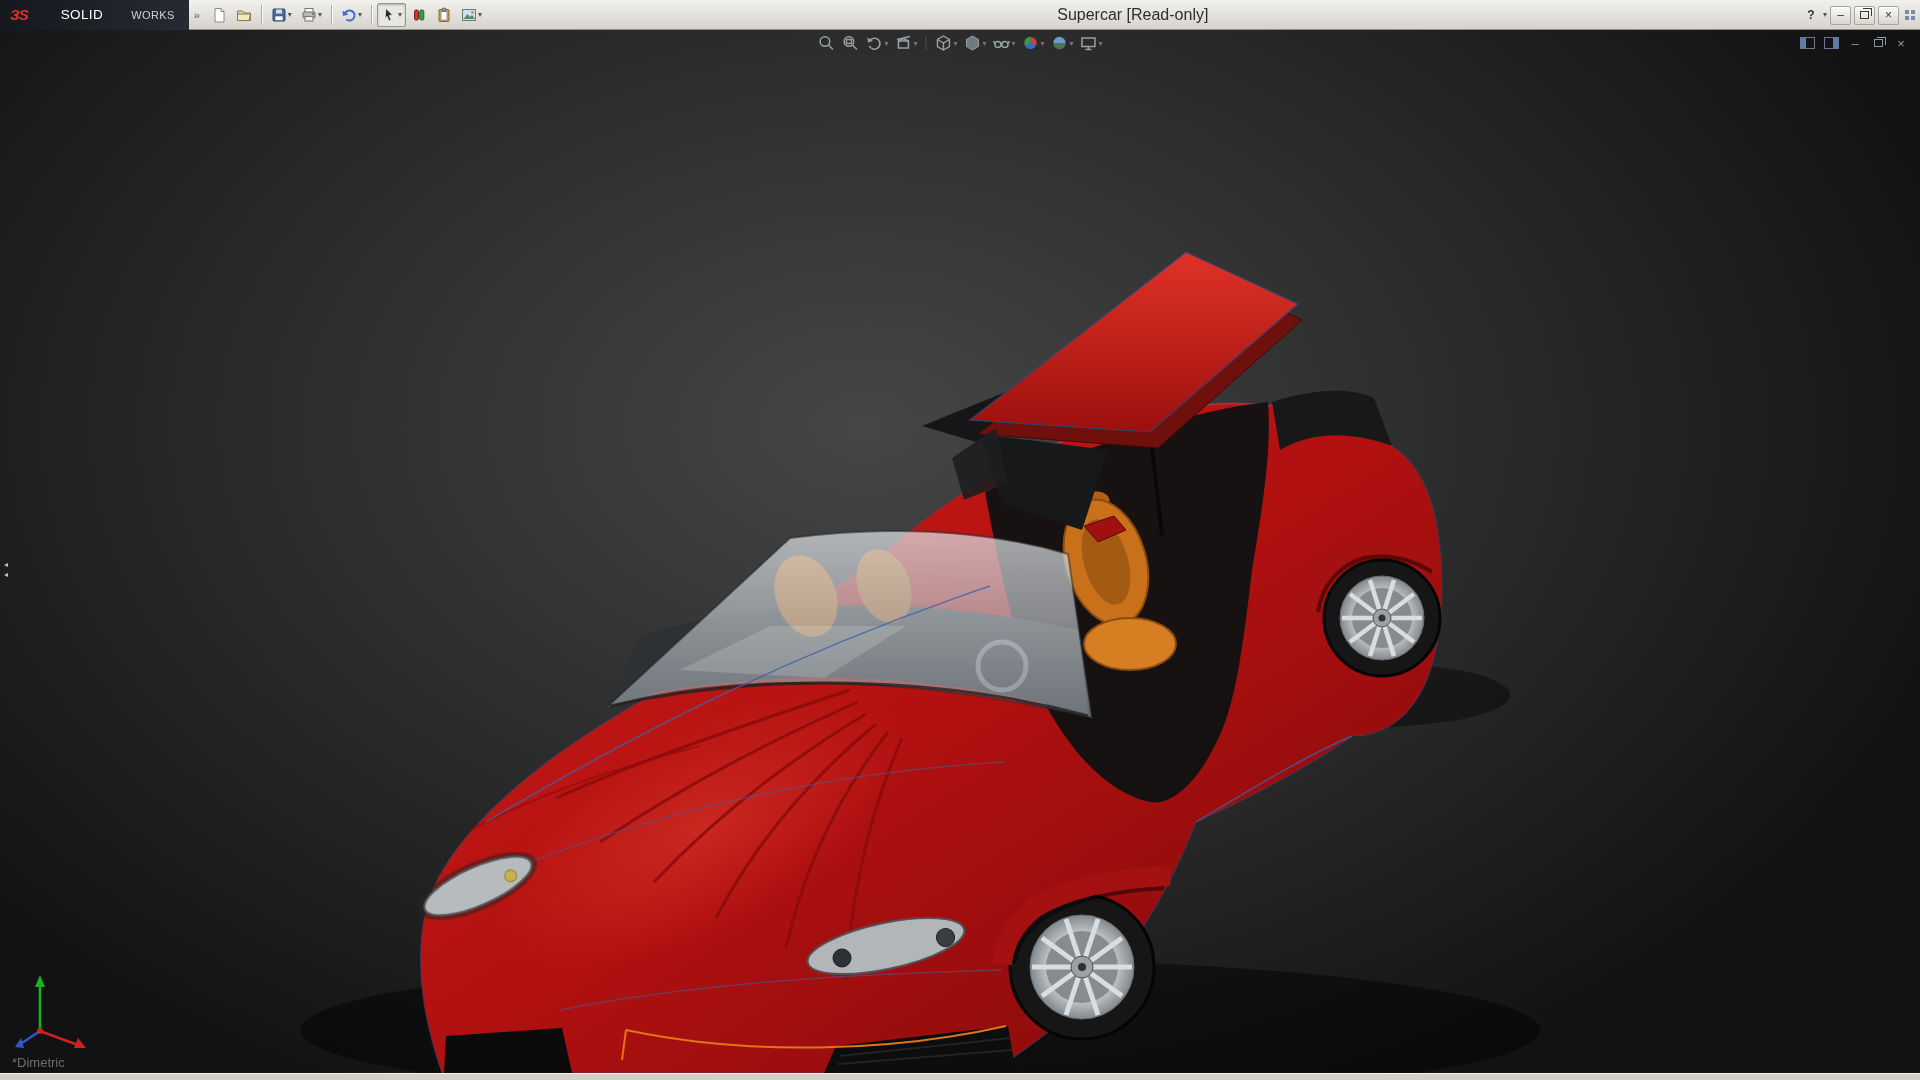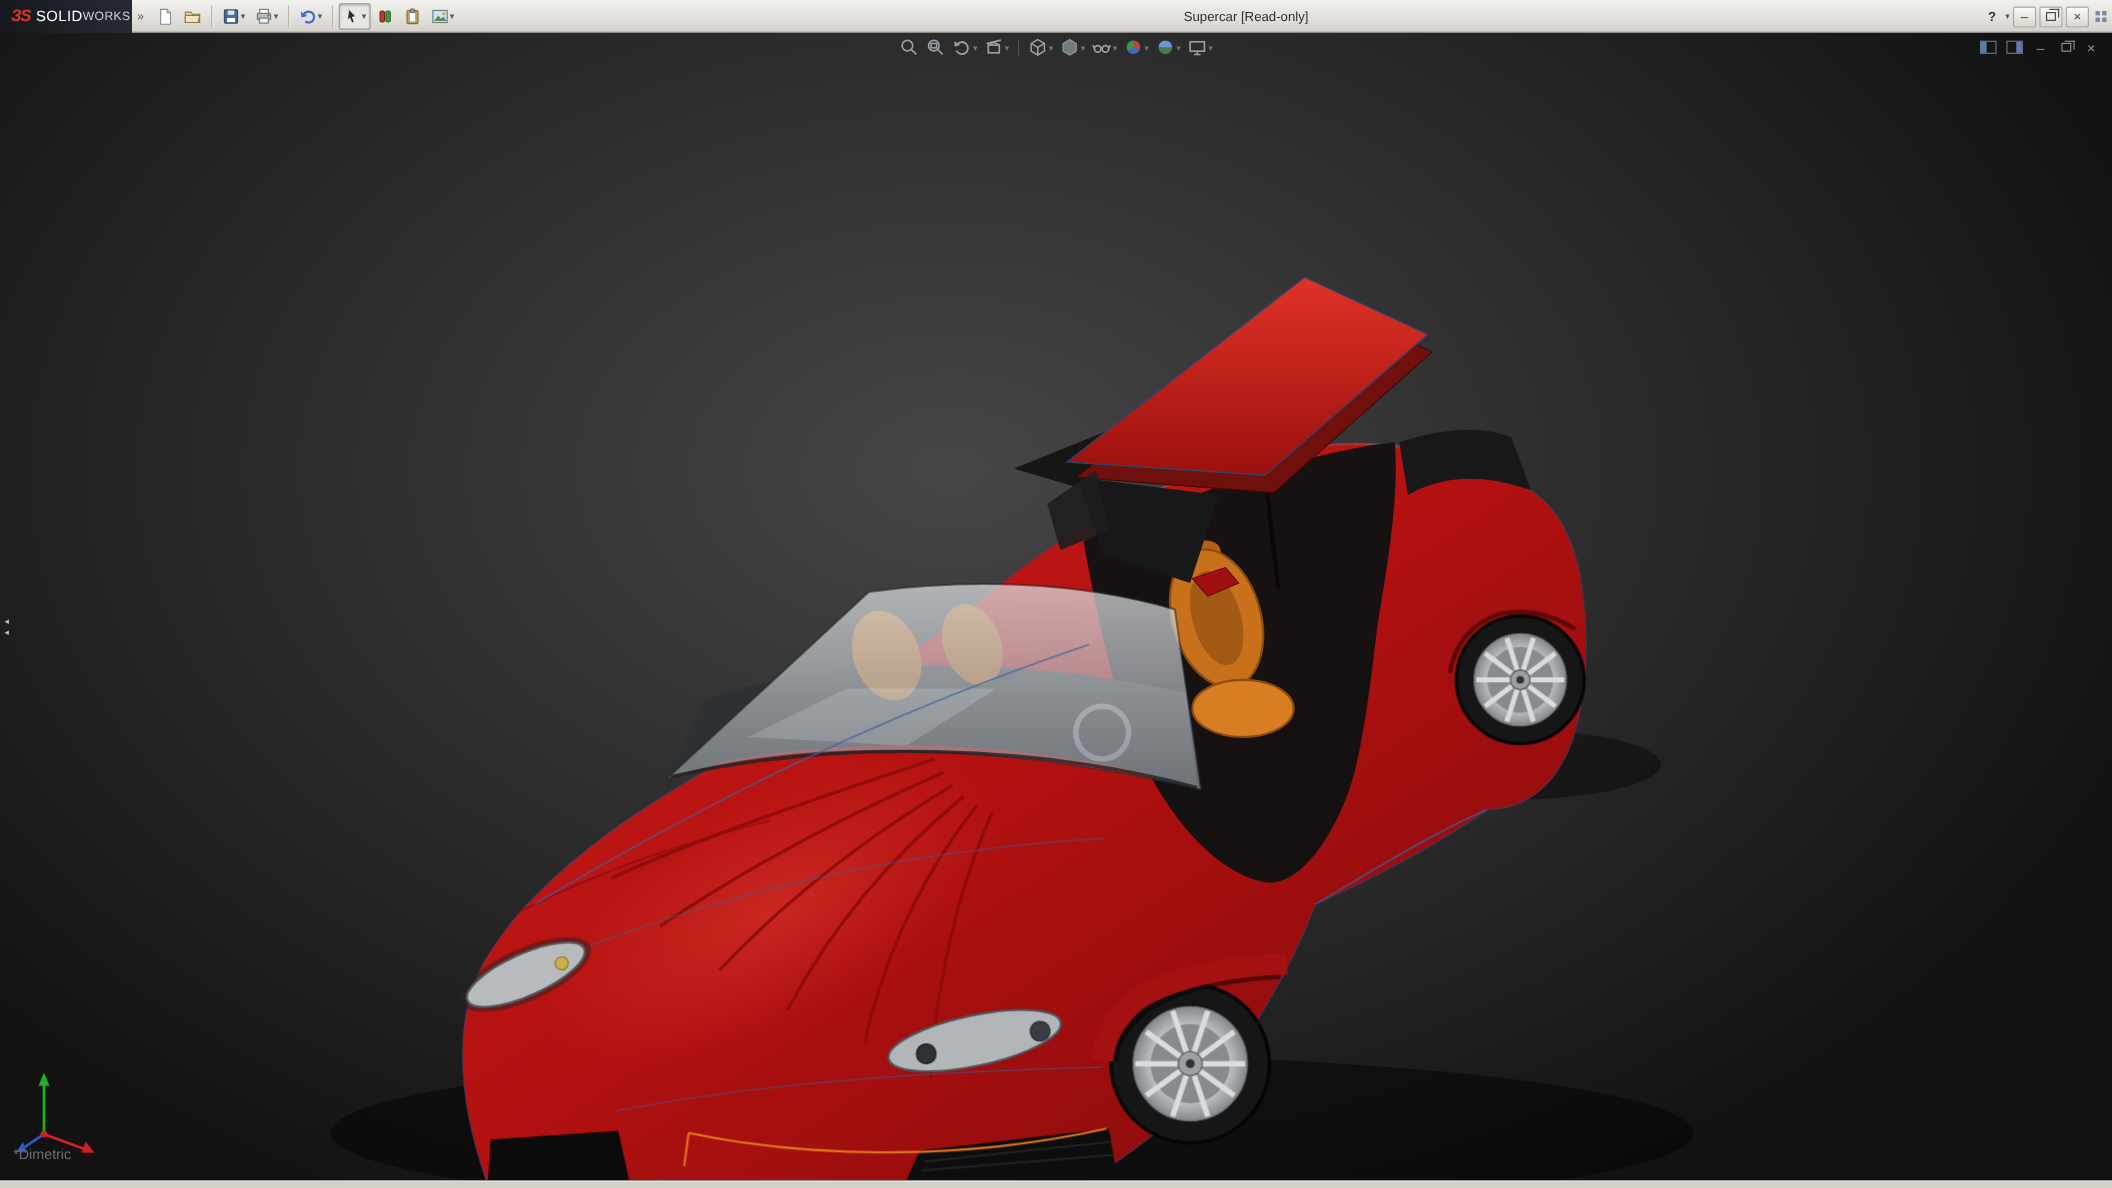--- a/index.html
+++ b/index.html
@@ -1,32 +1,32 @@
 <!DOCTYPE html>
 <html style="--titlebar_top: #f2f1ee; --titlebar_bottom: #d6d3cc; --strip: #d4d0c8; --vp_center: #464646; --vp_mid: #2a2a2a; --vp_edge: #121212; --body_red: #b01010; --body_red_dark: #7c0a0a; --body_red_bright: #d82018; --seat_orange: #cf7019; --glass_gray: #c7ccd0; --edge_blue: #3f63a8; --selection_orange: #e0761a; --rim_silver: #c4c8cc; --tire_black: #161616;"><head>
 <meta charset="utf-8">
 <style>
   *{margin:0;padding:0;box-sizing:border-box;}
   html,body{width:1920px;height:1080px;overflow:hidden;font-family:"Liberation Sans",sans-serif;background:#000;}
   .app{width:1920px;height:1080px;display:flex;flex-direction:column;}
 
   
   .titlebar{height:30px;flex:0 0 30px;background:linear-gradient(var(--titlebar_top,#f2f1ee),var(--titlebar_bottom,#d6d3cc));border-bottom:1px solid #8f8d88;display:flex;align-items:center;position:relative;z-index:5;}
-  .logo{height:30px;display:flex;align-items:center;padding:0 1px 0 10px;background:linear-gradient(90deg,#15181d,#262b33);}
+  .logo{height:30px;display:flex;align-items:center;padding:0 14px 0 10px;background:linear-gradient(90deg,#15181d,#262b33);gap:28px;}
   .logo .mark{color:#e23127;font-weight:bold;font-style:italic;font-size:15px;letter-spacing:-1px;margin-right:5px;}
   .logo .solid{color:#ffffff;font-weight:normal;font-size:13.5px;letter-spacing:.4px;}
   .logo .works{color:#cfd3d8;font-size:11px;letter-spacing:.4px;}
   .menu-expand{font-size:11px;color:#555;padding:0 5px;}
   .tb{display:flex;align-items:center;gap:1px;padding-left:2px;}
   .tb-btn{height:24px;display:flex;align-items:center;padding:0 3px;border:1px solid transparent;border-radius:2px;}
   .tb-btn svg{display:block;}
   .tb-btn.pressed{background:#e9e7e1;border:1px solid #9a978f;box-shadow:inset 0 1px 2px rgba(0,0,0,.25);}
   .caret{font-size:8px;color:#555;margin-left:1px;line-height:1;}
   .tb-sep{width:1px;height:20px;background:#b0ada5;box-shadow:1px 0 0 #fbfaf7;margin:0 4px;}
-  .title-text{position:absolute;left:59%;transform:translateX(-50%);font-size:12px;color:#2e2e2e;white-space:nowrap;}
+  .title-text{position:absolute;left:59%;transform:translateX(-50%);font-size:16px;color:#2e2e2e;white-space:nowrap;}
   .win-controls{position:absolute;right:5px;top:0;height:30px;display:flex;align-items:center;gap:3px;}
   .wc-help{min-width:16px;text-align:center;font-size:12px;font-weight:bold;color:#333;}
   .wc-btn{min-width:21px;height:19px;display:flex;align-items:center;justify-content:center;font-size:12px;color:#3a3a3a;border:1px solid #a9a6a0;border-radius:2px;background:linear-gradient(#fbfaf8,#d9d6cf);line-height:1;}
   .restore-box{width:9px;height:8px;border:1px solid #3a3a3a;position:relative;background:transparent;}
   .restore-box:before{content:"";position:absolute;left:2px;top:-4px;width:8px;height:7px;border:1px solid #3a3a3a;border-left:none;border-bottom:none;}
   .grid-icon{width:10px;height:10px;position:relative;margin-left:3px;}
   .grid-icon:before{content:"";position:absolute;width:4px;height:4px;background:#7c88aa;box-shadow:6px 0 0 #7c88aa,0 6px 0 #7c88aa,6px 6px 0 #7c88aa;}
 
   
   .viewport{position:relative;flex:1;overflow:hidden;background:radial-gradient(1150px 760px at 45% 38%, var(--vp_center,#464646) 0%, var(--vp_mid,#2a2a2a) 55%, var(--vp_edge,#121212) 100%);}
@@ -38,21 +38,21 @@
   .hu-sep{width:1px;height:14px;background:#4a5256;margin:0 4px;}
   .doc-controls{position:absolute;top:6px;right:12px;display:flex;align-items:center;gap:9px;z-index:3;}
   .dc-btn{color:#8e98a0;font-size:13px;line-height:1;display:flex;align-items:center;justify-content:center;min-width:14px;height:14px;}
   .pane-toggle{width:15px;height:12px;border:1px solid #6c7890;position:relative;}
   .pane-toggle-left:before{content:"";position:absolute;left:0;top:0;width:5px;height:100%;background:#5a7fae;}
   .pane-toggle-right:before{content:"";position:absolute;right:0;top:0;width:5px;height:100%;background:#5a7fae;}
   .dc-restore{width:9px;height:8px;border:1px solid #8e98a0;position:relative;}
   .dc-restore:before{content:"";position:absolute;left:2px;top:-3px;width:8px;height:7px;border:1px solid #8e98a0;border-left:none;border-bottom:none;}
   .left-tab{position:absolute;left:0;top:518px;width:12px;height:42px;display:flex;flex-direction:column;align-items:center;justify-content:center;gap:1px;color:#c2c2c2;font-size:8px;z-index:3;cursor:pointer;}
   .triad{position:absolute;left:6px;bottom:24px;z-index:3;}
-  .view-label{position:absolute;left:12px;bottom:16px;color:#6e6e6e;font-size:13px;z-index:3;}
+  .view-label{position:absolute;left:12px;bottom:3px;color:#6e6e6e;font-size:13px;z-index:3;}
 
   .bottom-strip{flex:0 0 7px;background:var(--strip,#d4d0c8);border-top:1px solid #f5f4f1;}
 </style>
 </head>
 <body>
 
 <div class="app">
 
   <div class="titlebar">
     <div class="logo">

